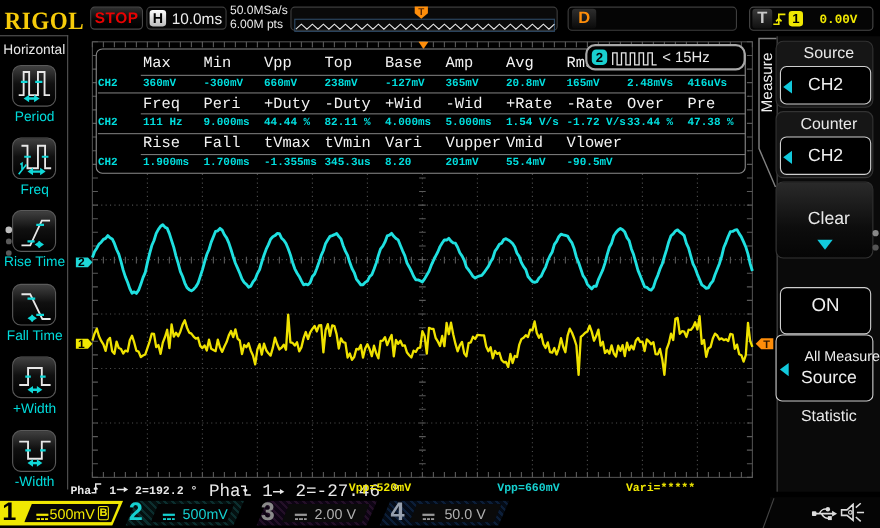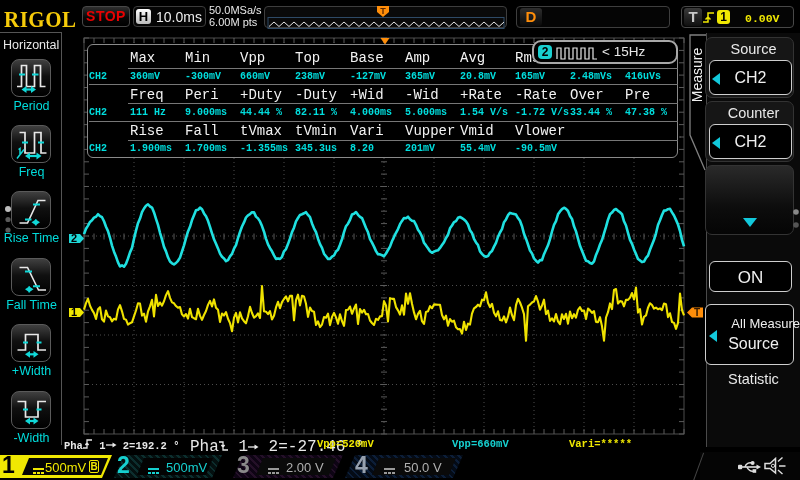--- a/index.html
+++ b/index.html
@@ -248,22 +248,23 @@
 <div class="abs" id="rmenu">
 <div class="rsec" style="top:4px;height:61px"></div>
     <div class="rtitle" style="top:8px">Source</div>
     <div class="rbtn" style="top:27px;height:35px;font-size:16px;line-height:33px">CH2</div>
     <div class="tri-l" style="left:5px;top:40px"></div>
 <div class="rsec" style="top:68px;height:61px"></div>
     <div class="rtitle" style="top:72px">Counter</div>
     <div class="rbtn" style="top:91px;height:35px;font-size:16px;line-height:33px">CH2</div>
     <div class="tri-l" style="left:5px;top:104px"></div>
 <div class="rsec" style="top:132px;height:70px;background:linear-gradient(#2a2a2a,#0d0d0d 60%,#050505)"></div>
+<div class="rtitle" style="top:158px;font-size:16px">Clear</div>
 <div style="position:absolute;left:36px;top:185px;width:0;height:0;border-left:7px solid transparent;border-right:7px solid transparent;border-top:9px solid #12c9dc"></div>
-<div class="rbtn" style="top:228px;height:31px;font-size:17px;line-height:32px">ON</div>
+<div class="rbtn" style="top:228px;height:43px;font-size:17px;line-height:32px">ON</div>
 <div class="rbtn" style="left:-2px;top:271px;width:89px;height:61px"></div>
 <div style="position:absolute;top:283px;width:100%;text-align:right;color:#eee;font-size:13px">All Measure</div>
 <div style="position:absolute;top:302px;width:100%;text-align:center;color:#eee;font-size:16px">Source</div>
 <div class="tri-l" style="left:2px;top:297px"></div>
 <div class="rtitle" style="top:338px;font-size:14.5px">Statistic</div>
 </div>
 <svg class="abs" style="left:688px;top:33px" width="18" height="140" viewBox="0 0 18 140">
 <path d="M18,2 H2 V102 L17,137" fill="none" stroke="#808080" stroke-width="1.3"></path>
 </svg>
 <div class="abs" style="left:697px;top:75px;width:0;height:0">

